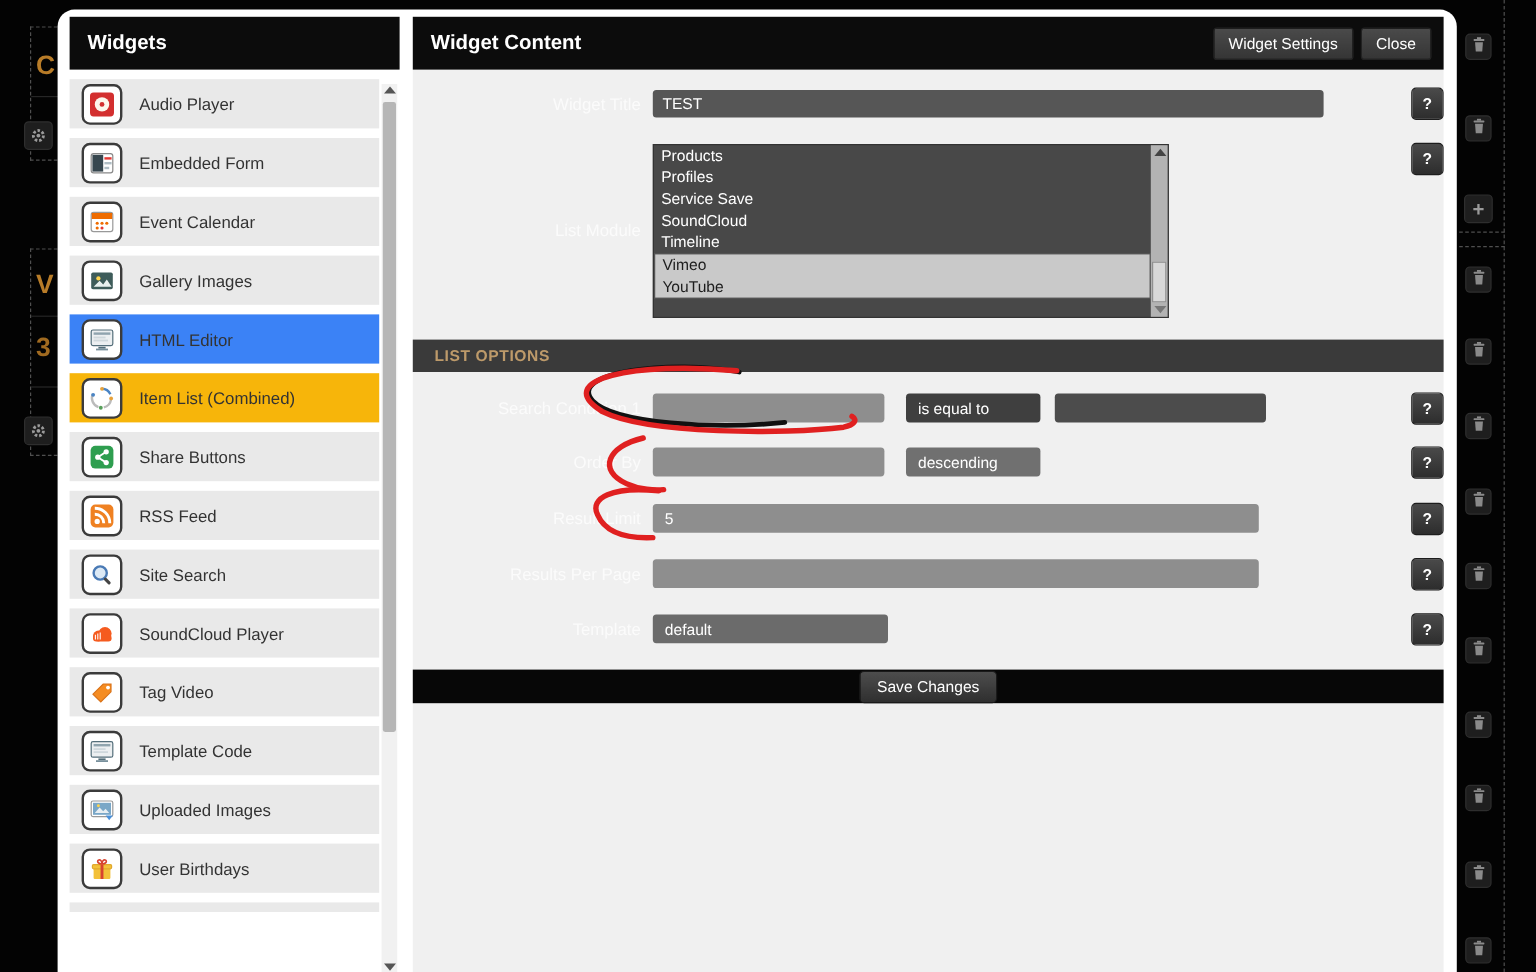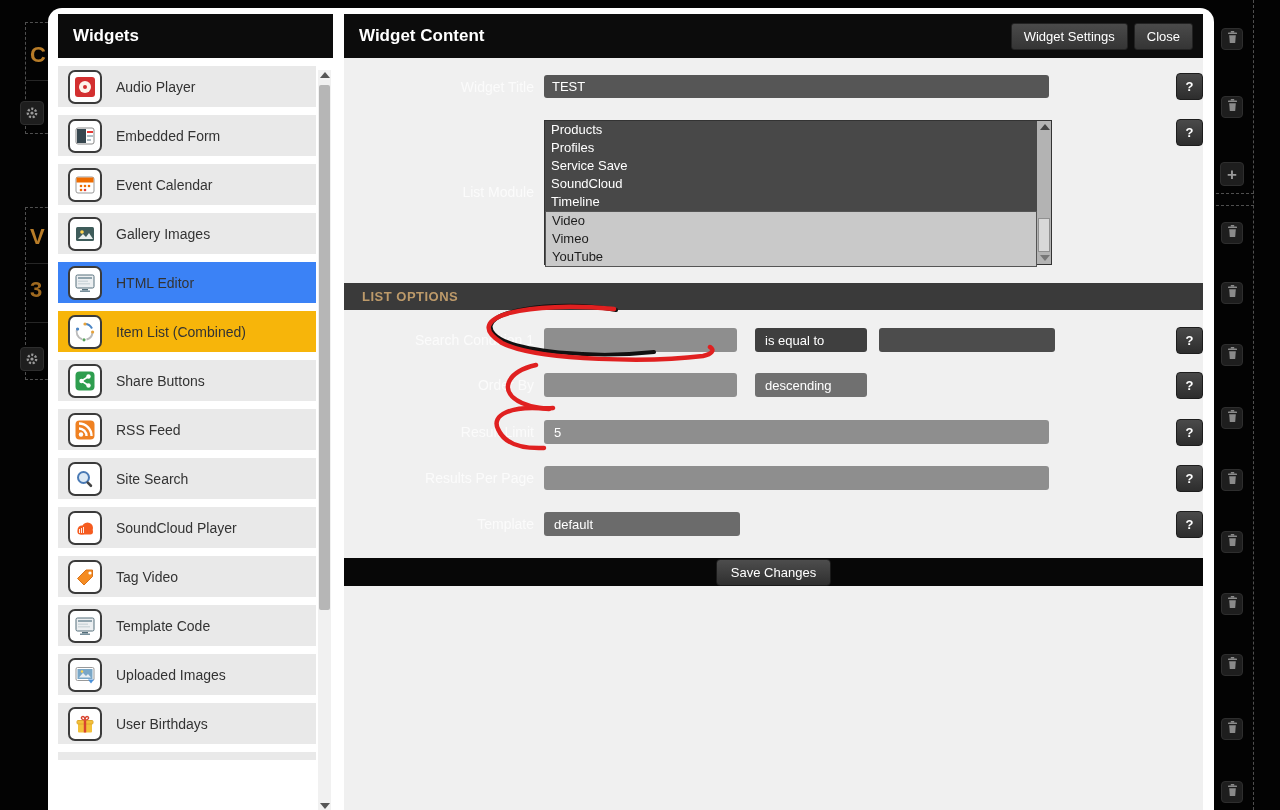--- a/index.html
+++ b/index.html
@@ -55,21 +55,21 @@
   .dd{position:absolute;border-radius:3px;color:#fff;font-size:13px;display:flex;align-items:center;
       padding:0 24px 0 10px;box-sizing:border-box;height:24px;cursor:pointer;}
   .dd-light{background:#8e8e8e;}
   .dd-dark{background:#3f3f3f;}
   .dd-mid{background:#707070;}
   .dd-def{background:#6b6b6b;}
   .help-btn{position:absolute;left:832px;width:25px;height:25px;background:linear-gradient(#4a4a4a,#2d2d2d);
             border:1px solid #1d1d1d;border-radius:4px;color:#fff;font-weight:bold;font-size:13px;
             display:flex;align-items:center;justify-content:center;cursor:pointer;}
   
-  #listbox{position:absolute;left:200px;top:106px;width:508px;height:145px;background:#484848;
+  #listbox{position:absolute;left:200px;top:106px;width:430px;height:145px;background:#484848;
            border:1px solid #333;box-sizing:border-box;}
   .lb-opt{height:18px;line-height:18px;font-size:13px;color:#fff;padding-left:6px;cursor:pointer;}
   .lb-opt.sel{background:#c9c9c9;color:#1d1d1d;}
   #lb-selwrap{position:absolute;left:0;right:14px;top:90px;border:1px solid #555;}
   #lb-scroll{position:absolute;right:0;top:0;width:14px;height:143px;background:#b3b3b3;}
   #lb-thumb{position:absolute;left:1px;top:97px;width:12px;height:34px;background:#d8d8d8;border:1px solid #909090;box-sizing:border-box;}
   
   .section-bar{position:absolute;left:0;top:269px;width:859px;height:27px;background:#3a3a3a;
                display:flex;align-items:center;}
   .section-title{color:#bd9a6a;font-size:13px;font-weight:bold;letter-spacing:.5px;padding-left:18px;}
@@ -386,33 +386,32 @@
     <div id="main">
       <div class="panel-header">
         <span class="panel-title">Widget Content</span>
         <span class="hdr-btns">
           <button class="hdr-btn">Widget Settings</button>
           <button class="hdr-btn">Close</button>
         </span>
       </div>
 
       <div class="faded-label" style="top:61px;">Widget Title</div>
-      <div class="dk-input" style="left:200px;top:61px;width:505px;height:23px;">TEST</div>
+      <div class="dk-input" style="left:200px;top:61px;width:559px;height:23px;">TEST</div>
 
       <div class="faded-label" style="top:166px;">List Module</div>
       <div id="listbox">
         <div id="lb-dark">
             <div class="lb-opt">Products</div>
             <div class="lb-opt">Profiles</div>
             <div class="lb-opt">Service Save</div>
             <div class="lb-opt">SoundCloud</div>
             <div class="lb-opt">Timeline</div>
           </div>
         <div id="lb-selwrap">
-            <div class="lb-opt sel">Video</div>
             <div class="lb-opt sel">Vimeo</div>
             <div class="lb-opt sel">YouTube</div>
           </div>
         <div id="lb-scroll">
           <div class="sb-arrow" style="top:3px;left:2px;">
               <div class="tri-up" style="border-bottom-color:#444;"></div>
             </div>
           <div id="lb-thumb"></div>
           <div class="sb-arrow" style="bottom:3px;left:2px;">
               <div class="tri-down" style="border-top-color:#777;"></div>

